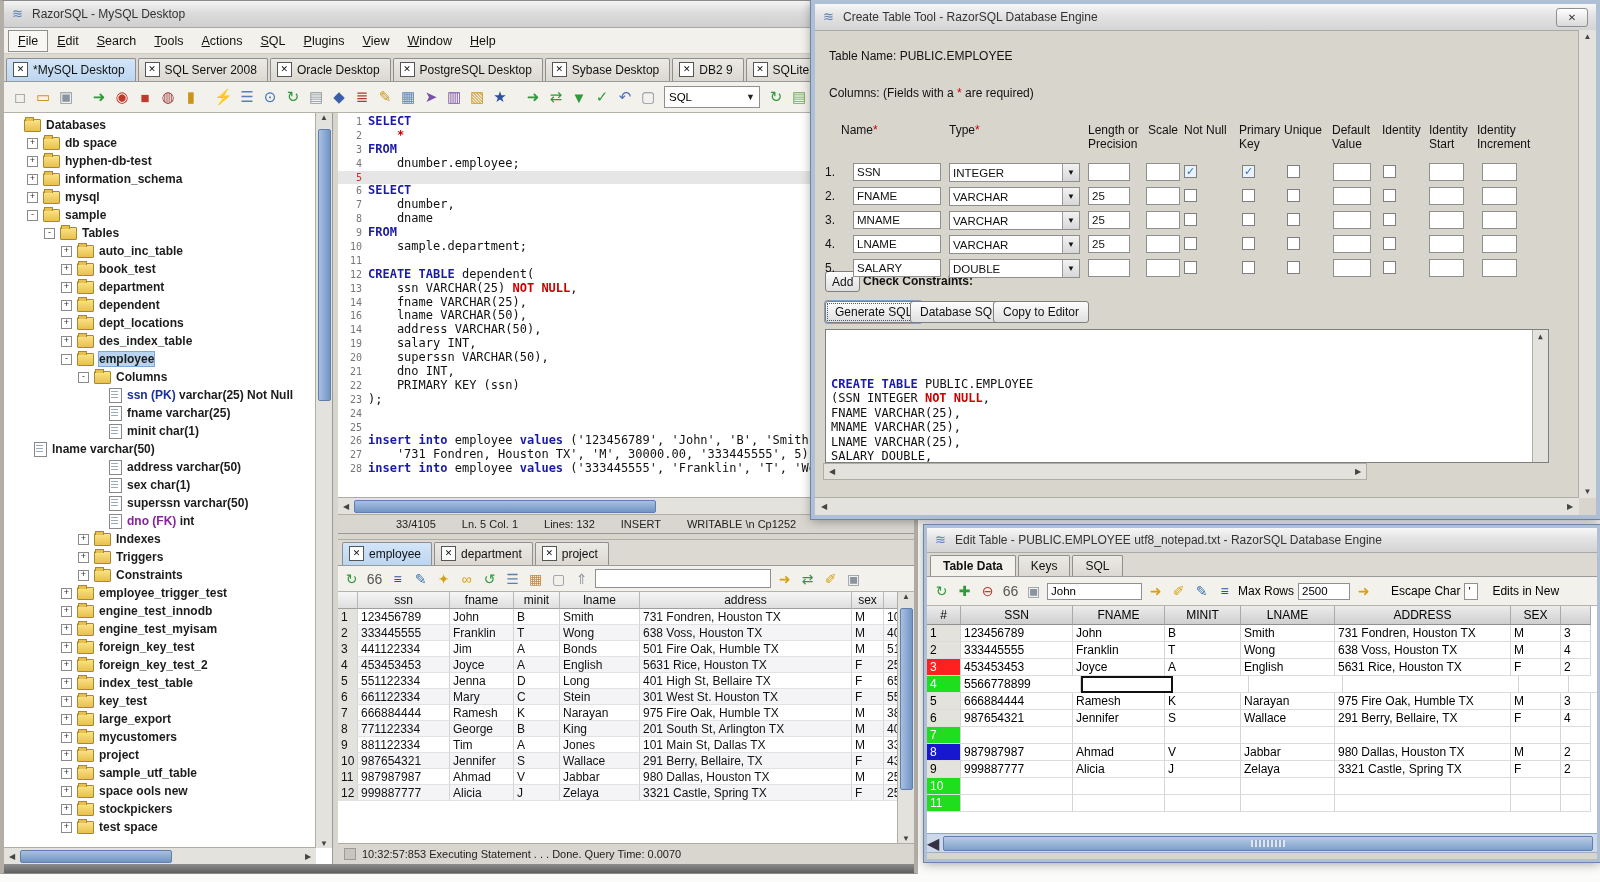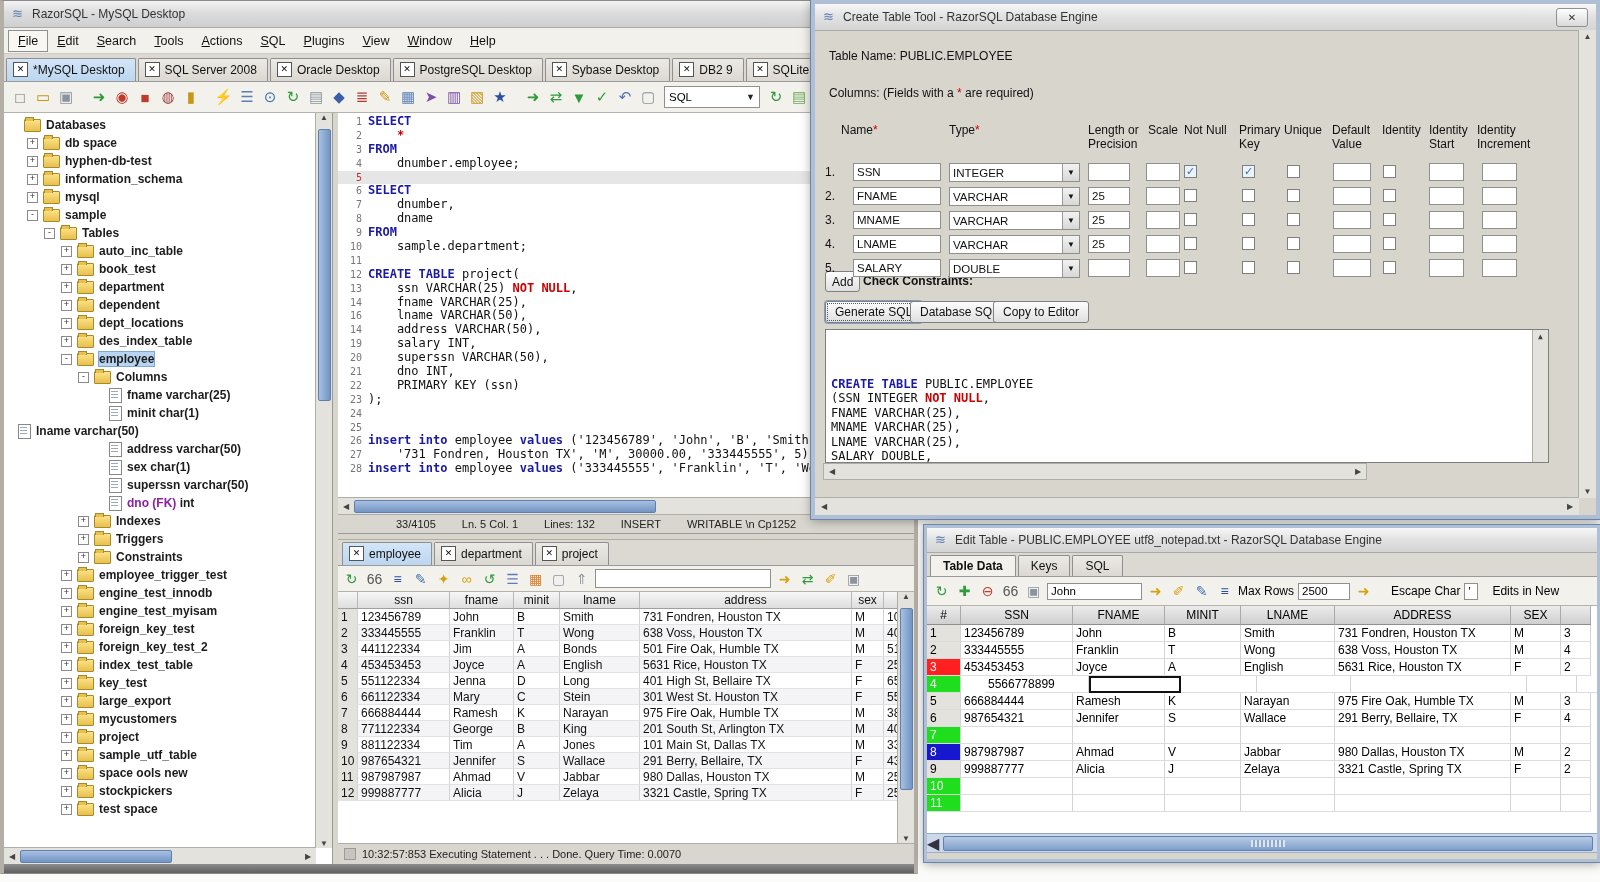--- a/index.html
+++ b/index.html
@@ -291,28 +291,33 @@
               <span class="lbl sel">employee</span>
             </div>
             <div class="trow" style="padding-left: 74px;">
               <span class="ebox">-</span>
               <span class="folder"></span>
               <span class="lbl">Columns</span>
             </div>
             <div class="trow" style="padding-left: 91px;">
               <span style="width: 9px;"></span>
               <span class="doc"></span>
+              <span class="lbl"><span class="seg-pk">ssn (PK) </span><span>varchar(25) Not Null</span></span>
+            </div>
+            <div class="trow" style="padding-left: 91px;">
+              <span style="width: 9px;"></span>
+              <span class="doc"></span>
               <span class="lbl">fname varchar(25)</span>
             </div>
             <div class="trow" style="padding-left: 91px;">
               <span style="width: 9px;"></span>
               <span class="doc"></span>
               <span class="lbl">minit char(1)</span>
             </div>
-            <div class="trow" style="">
+            <div class="trow" style=" margin-left: 16px;">
               <span style="width: 9px;"></span>
               <span class="doc"></span>
               <span class="lbl">lname varchar(50)</span>
             </div>
             <div class="trow" style="padding-left: 91px;">
               <span style="width: 9px;"></span>
               <span class="doc"></span>
               <span class="lbl">address varchar(50)</span>
             </div>
             <div class="trow" style="padding-left: 91px;">
@@ -435,21 +440,21 @@
               <div class="eline"><span class="lnum">2</span><span class="lcode"><span class="seg-p">    </span><span class="seg-red">*</span></span></div>
               <div class="eline"><span class="lnum">3</span><span class="lcode"><span class="seg-kw">FROM</span></span></div>
               <div class="eline"><span class="lnum">4</span><span class="lcode"><span class="seg-p">    dnumber.employee;</span></span></div>
               <div class="eline cur"><span class="lnum curn">5</span><span class="lcode"></span></div>
               <div class="eline"><span class="lnum">6</span><span class="lcode"><span class="seg-kw">SELECT</span></span></div>
               <div class="eline"><span class="lnum">7</span><span class="lcode"><span class="seg-p">    dnumber,</span></span></div>
               <div class="eline"><span class="lnum">8</span><span class="lcode"><span class="seg-p">    dname</span></span></div>
               <div class="eline"><span class="lnum">9</span><span class="lcode"><span class="seg-kw">FROM</span></span></div>
               <div class="eline"><span class="lnum">10</span><span class="lcode"><span class="seg-p">    sample.department;</span></span></div>
               <div class="eline"><span class="lnum">11</span><span class="lcode"></span></div>
-              <div class="eline"><span class="lnum">12</span><span class="lcode"><span class="seg-kw">CREATE TABLE</span><span class="seg-p"> project(</span></span></div>
+              <div class="eline"><span class="lnum">12</span><span class="lcode"><span class="seg-kw">CREATE TABLE</span><span class="seg-p"> dependent(</span></span></div>
               <div class="eline"><span class="lnum">13</span><span class="lcode"><span class="seg-p">    ssn VARCHAR(25) </span><span class="seg-red">NOT NULL</span><span class="seg-p">,</span></span></div>
               <div class="eline"><span class="lnum">14</span><span class="lcode"><span class="seg-p">    fname VARCHAR(25),</span></span></div>
               <div class="eline"><span class="lnum">16</span><span class="lcode"><span class="seg-p">    lname VARCHAR(50),</span></span></div>
               <div class="eline"><span class="lnum">14</span><span class="lcode"><span class="seg-p">    address VARCHAR(50),</span></span></div>
               <div class="eline"><span class="lnum">19</span><span class="lcode"><span class="seg-p">    salary INT,</span></span></div>
               <div class="eline"><span class="lnum">20</span><span class="lcode"><span class="seg-p">    superssn VARCHAR(50),</span></span></div>
               <div class="eline"><span class="lnum">21</span><span class="lcode"><span class="seg-p">    dno INT,</span></span></div>
               <div class="eline"><span class="lnum">22</span><span class="lcode"><span class="seg-p">    PRIMARY KEY (ssn)</span></span></div>
               <div class="eline"><span class="lnum">23</span><span class="lcode"><span class="seg-p">);</span></span></div>
               <div class="eline"><span class="lnum">24</span><span class="lcode"></span></div>
@@ -837,21 +842,21 @@
             <div class="gcell" style="width: 112px;">453453453</div>
             <div class="gcell" style="width: 92px;">Joyce</div>
             <div class="gcell" style="width: 76px;">A</div>
             <div class="gcell" style="width: 94px;">English</div>
             <div class="gcell" style="width: 176px;">5631 Rice, Houston TX</div>
             <div class="gcell" style="width: 50px;">F</div>
             <div class="gcell" style="width: 30px;">2</div>
           </div>
           <div class="etrow">
             <div class="gcell rownum rn-green" style="width: 34px;">4</div>
-            <div class="gcell" style="width: 104px; margin-left: 24px;">5566778899</div>
+            <div class="gcell" style="width: 120px;">5566778899</div>
             <div class="gcell selcell" style="width: 92px;"></div>
             <div class="gcell" style="width: 76px;"></div>
             <div class="gcell" style="width: 94px;"></div>
             <div class="gcell" style="width: 176px;"></div>
             <div class="gcell" style="width: 50px;"></div>
             <div class="gcell" style="width: 30px;"></div>
           </div>
           <div class="etrow">
             <div class="gcell rownum" style="width: 34px;">5</div>
             <div class="gcell" style="width: 112px;">666884444</div>

